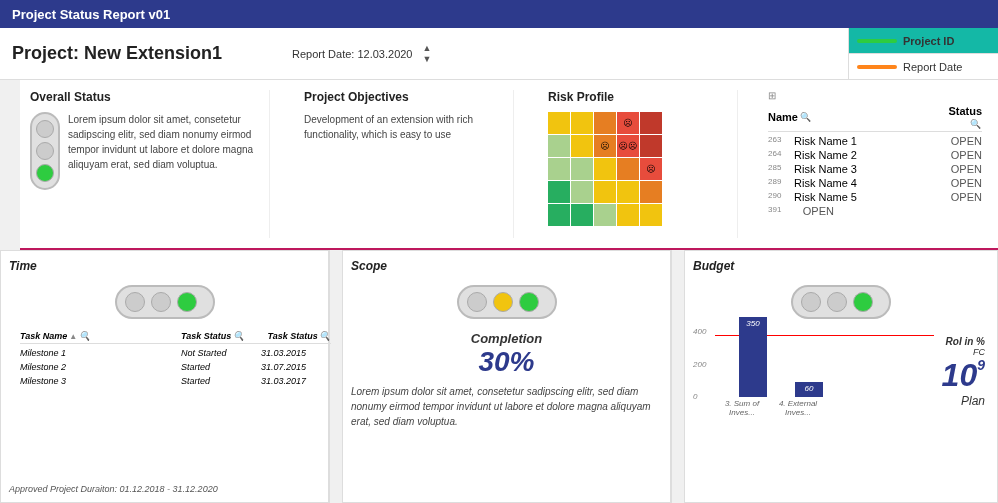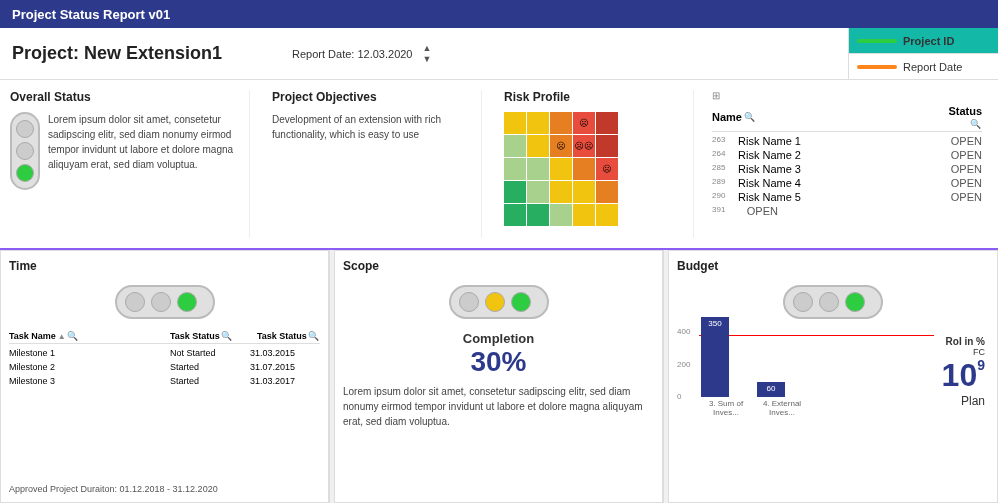--- a/index.html
+++ b/index.html
@@ -92,23 +92,24 @@
       display: flex;
       flex-direction: column;
       height: calc(503px - 28px - 52px);
     }
 
     
     .top-section {
       display: flex;
       height: 170px;
       background: white;
-      border-bottom: 2px solid #8b5cf6;
+      border-bottom: 2px solid #be185d;
       padding: 10px;
-      gap: 12px;
+      gap: 24px;
+      margin-left: 20px;
     }
 
     .overall-status {
       width: 240px;
       border-right: 1px solid #eee;
       padding-right: 10px;
     }
     .section-title {
       font-weight: bold;
       font-size: 12px;
@@ -211,21 +212,22 @@
       padding: 1px 0;
     }
     .risk-id { width: 24px; color: #888; font-size: 8px; }
     .risk-name { flex: 1; }
     .risk-status { width: 40px; text-align: right; color: #555; }
 
     
     .bottom-section {
       display: flex;
       flex: 1;
-      gap: 4px;
+      gap: 12px;
+      font-style: italic;
     }
 
     .panel {
       background: white;
       border: 1px solid #ddd;
       padding: 8px;
       display: flex;
       flex-direction: column;
     }
     .time-panel { width: 330px; border-right: 2px solid #ddd; }
@@ -253,20 +255,21 @@
     .tlh-red { background: #ccc; }
     .tlh-yellow { background: #ccc; }
     .tlh-green { background: #2ecc40; }
     .tlh-yellow-on { background: #f1c40f; }
 
     
     .task-table {
       font-size: 9px;
       width: 100%;
       margin-top: 4px;
+      margin-left: 11px;
     }
     .task-table-header {
       display: flex;
       border-bottom: 1px solid #ddd;
       padding-bottom: 2px;
       margin-bottom: 2px;
     }
     .th-name { flex: 1; font-weight: bold; display: flex; align-items: center; gap: 2px; }
     .th-status { width: 80px; font-weight: bold; display: flex; align-items: center; gap: 2px; }
     .th-finish { width: 70px; font-weight: bold; text-align: right; display: flex; align-items: center; gap: 2px; justify-content: flex-end; }
@@ -294,21 +297,21 @@
     }
     .scope-text {
       font-size: 10px;
       color: #444;
       line-height: 1.5;
       margin-top: 6px;
     }
     .bar-wrap {
       display: flex;
       flex-direction: column;
-      align-items: flex-start;
+      align-items: flex-end;
       gap: 2px;
     }
     .bar {
       width: 28px;
       background: #2d3a8c;
       position: relative;
       display: flex;
       align-items: flex-start;
       justify-content: center;
     }

